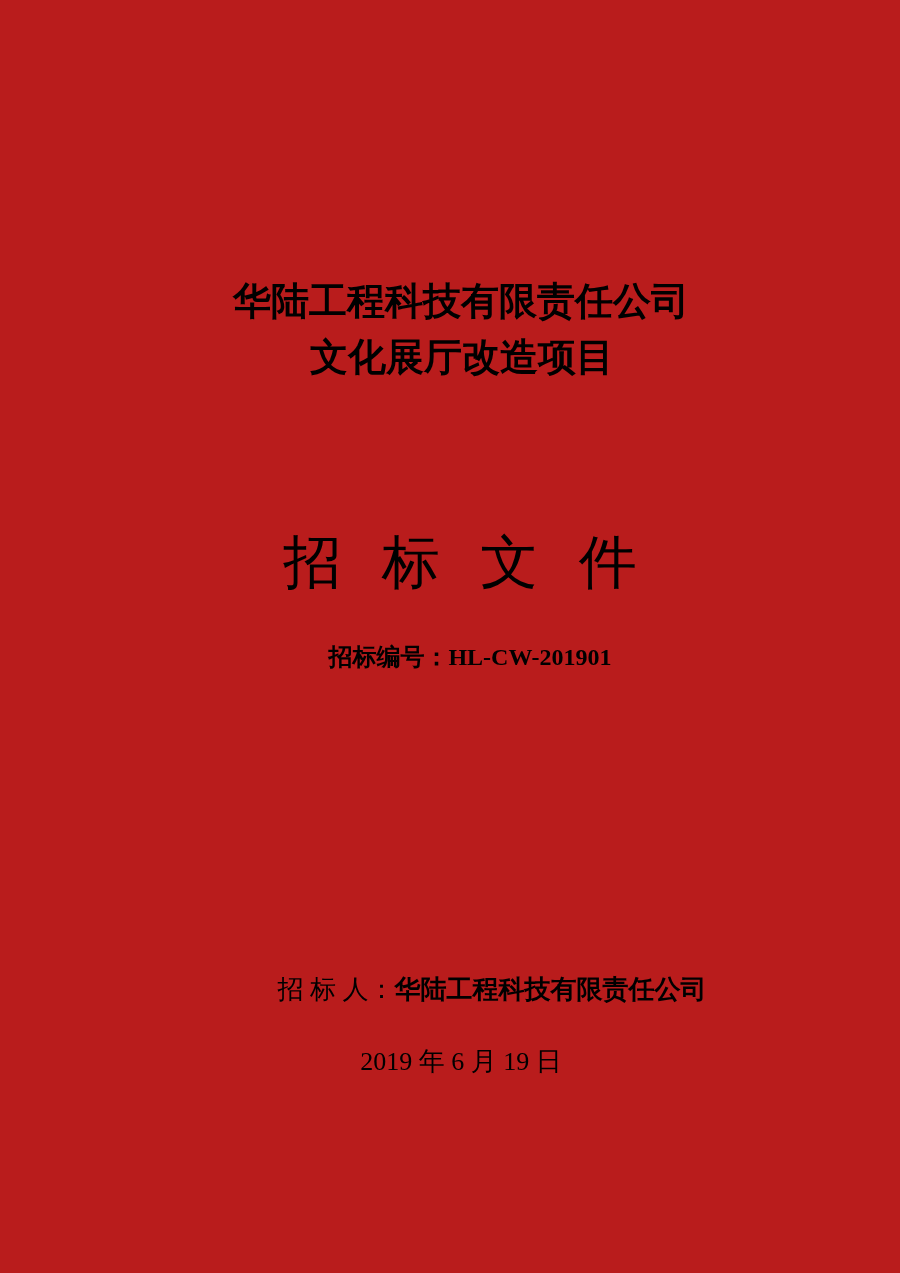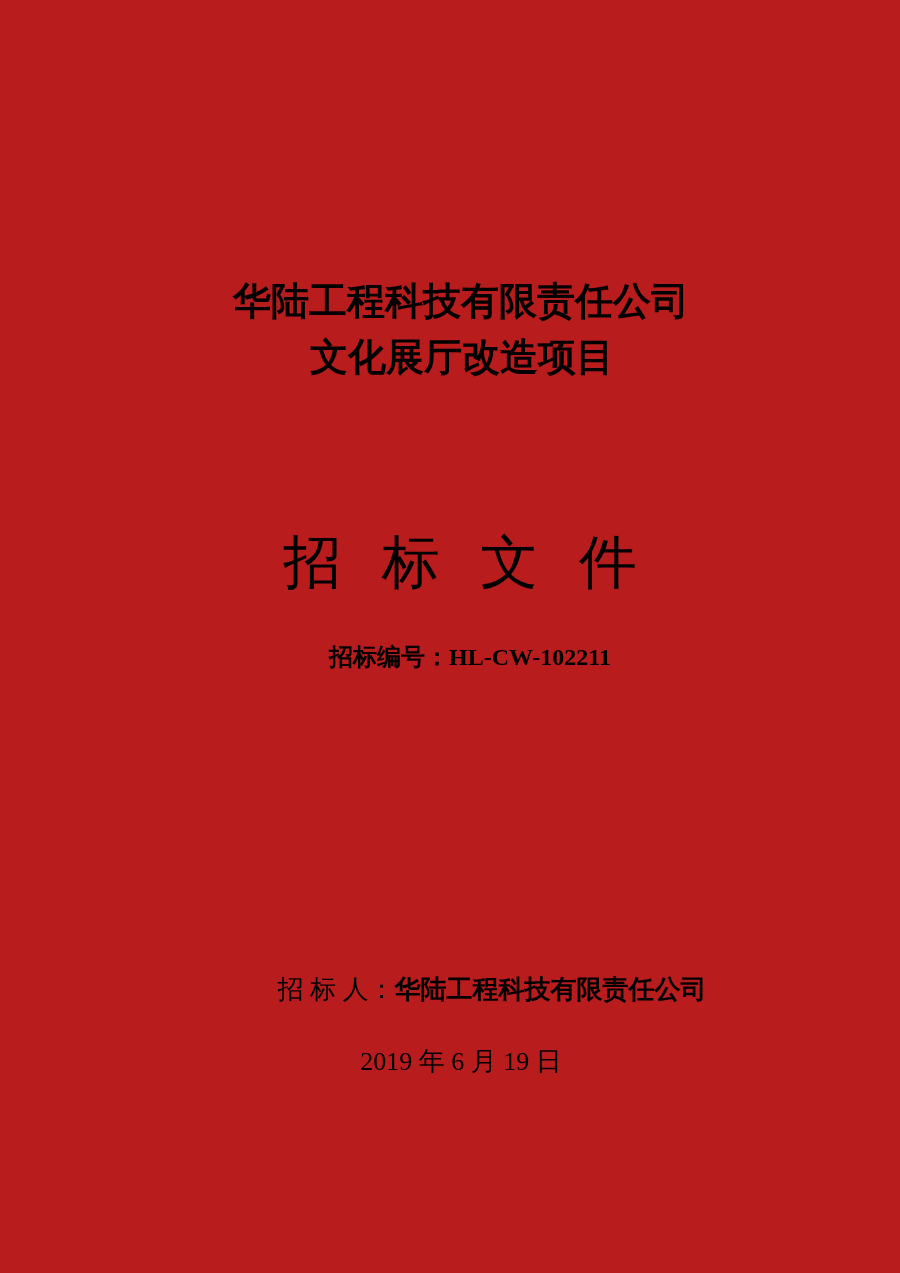--- a/index.html
+++ b/index.html
@@ -72,21 +72,21 @@
 
 <div class="page">
 
   <div class="line company-title-line1">华陆工程科技有限责任公司</div>
 
   <div class="line company-title-line2">文化展厅改造项目</div>
 
   <div class="line main-title">招 标 文 件</div>
 
   <div class="line tender-number">
-    <span>招标编号：</span><span>HL-CW-102211</span>
+    <span>招标编号：</span><span>HL-CW-201901</span>
   </div>
 
   <div class="line tenderer">
     <span>招 标 人：</span><span class="tenderer-value">华陆工程科技有限责任公司</span>
   </div>
 
   <div class="line date-line">2019 年 6 月 19 日</div>
 
 </div>
 

